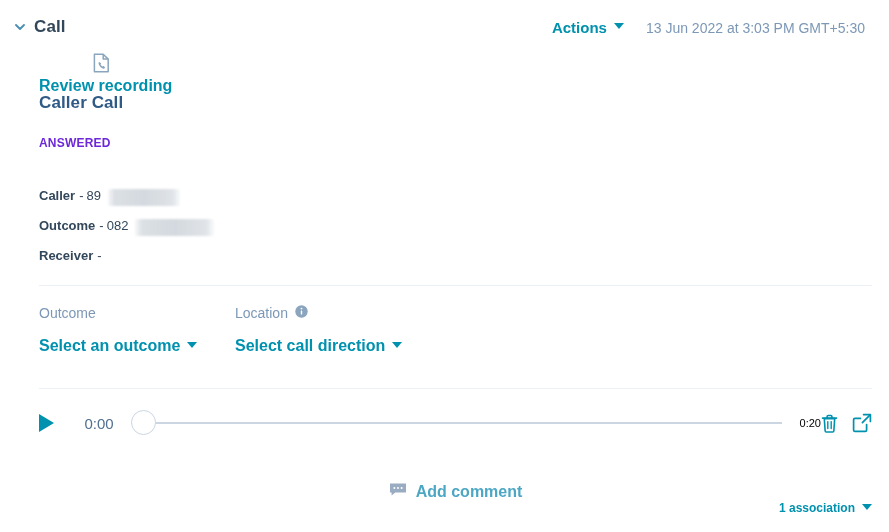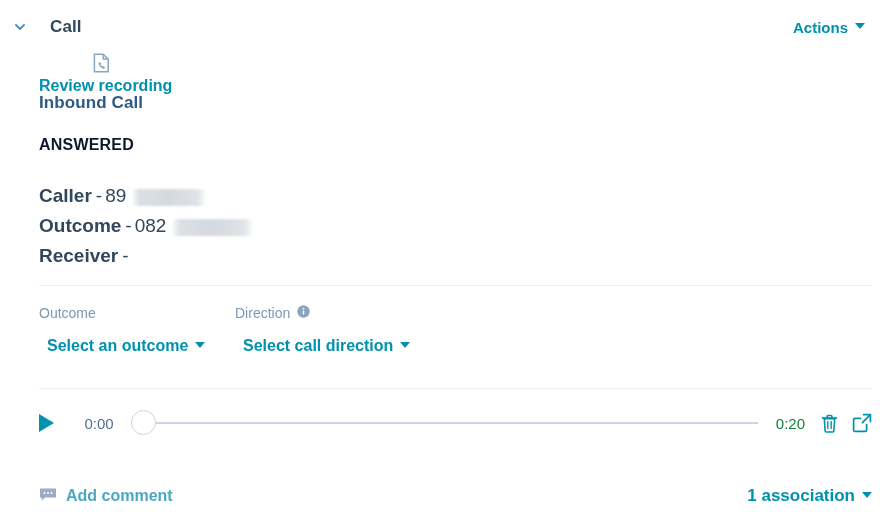--- a/index.html
+++ b/index.html
@@ -42,21 +42,21 @@
     cursor: pointer;
     margin-left: 6px;
   }
   .chevron-toggle svg { display: block; }
 
   .header-title {
     font-size: 17px;
     font-weight: 600;
     color: #33475b;
     letter-spacing: 0.1px;
-    margin-left: 16px;
+    margin-left: 0;
   }
 
   .header-right {
     margin-left: auto;
     display: flex;
     align-items: baseline;
     padding-right: 24px;
   }
   .actions-link {
     font-size: 15px;
@@ -107,34 +107,34 @@
     top: 93px;
     font-size: 17px;
     font-weight: 700;
     color: #2e5a85;
     letter-spacing: 0.1px;
   }
   .call-status {
     position: absolute;
     left: 39px;
     top: 136px;
-    font-size: 16px;
+    font-size: 12px;
     font-weight: 700;
-    color: #0f172a;
+    color: #6d28d9;
     letter-spacing: 0.2px;
   }
 
   
   .details {
     position: absolute;
     left: 39px;
     top: 181px;
   }
   .detail-line {
-    font-size: 19px;
+    font-size: 13px;
     color: #33475b;
     line-height: 30px;
     display: flex;
     align-items: center;
     white-space: nowrap;
   }
   .detail-label { font-weight: 700; }
   .detail-sep { font-weight: 400; margin: 0 3px 0 4px; color: #33475b; }
   .detail-value { font-weight: 400; color: #33475b; }
   .redaction {
@@ -185,21 +185,20 @@
   }
   .info-icon { margin-left: 7px; display: block; }
   .field-select {
     margin-top: 14px;
     font-size: 16px;
     font-weight: 700;
     color: #0091ae;
     cursor: pointer;
     display: inline-flex;
     align-items: center;
-    margin-left: 8px;
   }
   .field-select .caret-down { border-top-color: #0091ae; }
 
   
   .player-row {
     position: absolute;
     left: 39px;
     top: 405px;
     width: 833px;
     height: 36px;
@@ -246,57 +245,57 @@
     left: 0;
     top: 0;
     width: 25px; height: 25px;
     border-radius: 50%;
     background: #ffffff;
     border: 1.6px solid #cbd6e2;
     box-sizing: border-box;
     cursor: pointer;
   }
   .time-total {
-    font-size: 15px;
-    color: #15803d;
-    margin-right: 16px;
+    font-size: 11px;
+    color: #000000;
   }
   .icon-btn {
     display: flex;
     align-items: center;
     justify-content: center;
     cursor: pointer;
     margin-right: 14px;
   }
   .icon-btn:last-child { margin-right: 0; }
 
   
   .footer-row {
     position: absolute;
     left: 39px;
     top: 482px;
     width: 833px;
     height: 28px;
     display: flex;
     align-items: center;
+    flex-direction: column;
   }
   .add-comment {
     display: flex;
     align-items: center;
     cursor: pointer;
   }
   .comment-icon { display: block; margin-right: 9px; }
   .add-comment-label {
     font-size: 16px;
     font-weight: 700;
     color: #4ca7c4;
   }
   .association {
     margin-left: auto;
-    font-size: 17px;
+    font-size: 12px;
     font-weight: 600;
     color: #0091ae;
     cursor: pointer;
     display: inline-flex;
     align-items: center;
   }
   .association .caret-down { border-top-color: #0091ae; }
 </style>
 </head>
 <body>
@@ -311,38 +310,39 @@
       </svg>
     </span>
 
     <span class="header-title">Call</span>
 
     <div class="header-right">
       <span class="actions-link">
         <span>Actions</span>
         <span class="caret-down"></span>
       </span>
+      <span class="timestamp">13 Jun 2022 at 3:03 PM GMT+5:30</span>
     </div>
   </div>
 
   <div class="review-row">
     <span class="doc-icon">
       <svg width="17" height="20" viewBox="0 0 17 20" aria-hidden="true">
         <path d="M1.4 1.2 H10.2 L15.2 6.1 V18.8 H1.4 Z" fill="none" stroke="#8aa5bd" stroke-width="1.5" stroke-linejoin="round"></path>
         <path d="M10.2 1.2 V6.1 H15.2" fill="none" stroke="#8aa5bd" stroke-width="1.5" stroke-linejoin="round"></path>
         <path d="M5.6 9.6 c0.3 -0.4 1 -0.5 1.4 -0.2 l0.9 0.8 c0.25 0.25 0.2 0.6 0.02 0.85
                  l-0.4 0.5 c0.45 0.95 1.15 1.6 2.05 2.0 l0.5 -0.4 c0.25 -0.2 0.6 -0.25 0.85 0
                  l0.85 0.85 c0.3 0.35 0.25 1.0 -0.15 1.3 c-1.0 0.75 -2.4 0.25 -3.9 -1.1
                  c-1.5 -1.35 -2.4 -3.1 -2.1 -4.6 z" fill="#8aa5bd"></path>
       </svg>
     </span>
     <span class="review-label">Review recording</span>
   </div>
 
-  <div class="call-type">Inbound Call</div>
+  <div class="call-type">Caller Call</div>
   <div class="call-status">ANSWERED</div>
 
   <div class="details">
 
     <div class="detail-line">
       <span class="detail-label">Caller</span>
       <span class="detail-sep">-</span>
       <span class="detail-value">89</span>
       <span class="redaction r1"></span>
     </div>
@@ -368,21 +368,21 @@
     <div class="field outcome">
       <span class="field-label">Outcome</span>
       <span class="field-select">
         <span>Select an outcome</span>
         <span class="caret-down"></span>
       </span>
     </div>
 
     <div class="field direction">
       <span class="field-label">
-        <span>Direction</span>
+        <span>Location</span>
         <span class="info-icon">
           <svg width="13" height="13" viewBox="0 0 13 13" aria-hidden="true">
             <circle cx="6.5" cy="6.5" r="6.2" fill="#8aa5bd"></circle>
             <rect x="5.8" y="5.4" width="1.4" height="4.1" rx="0.6" fill="#ffffff"></rect>
             <circle cx="6.5" cy="3.6" r="0.92" fill="#ffffff"></circle>
           </svg>
         </span>
       </span>
       <span class="field-select">
         <span>Select call direction</span>

